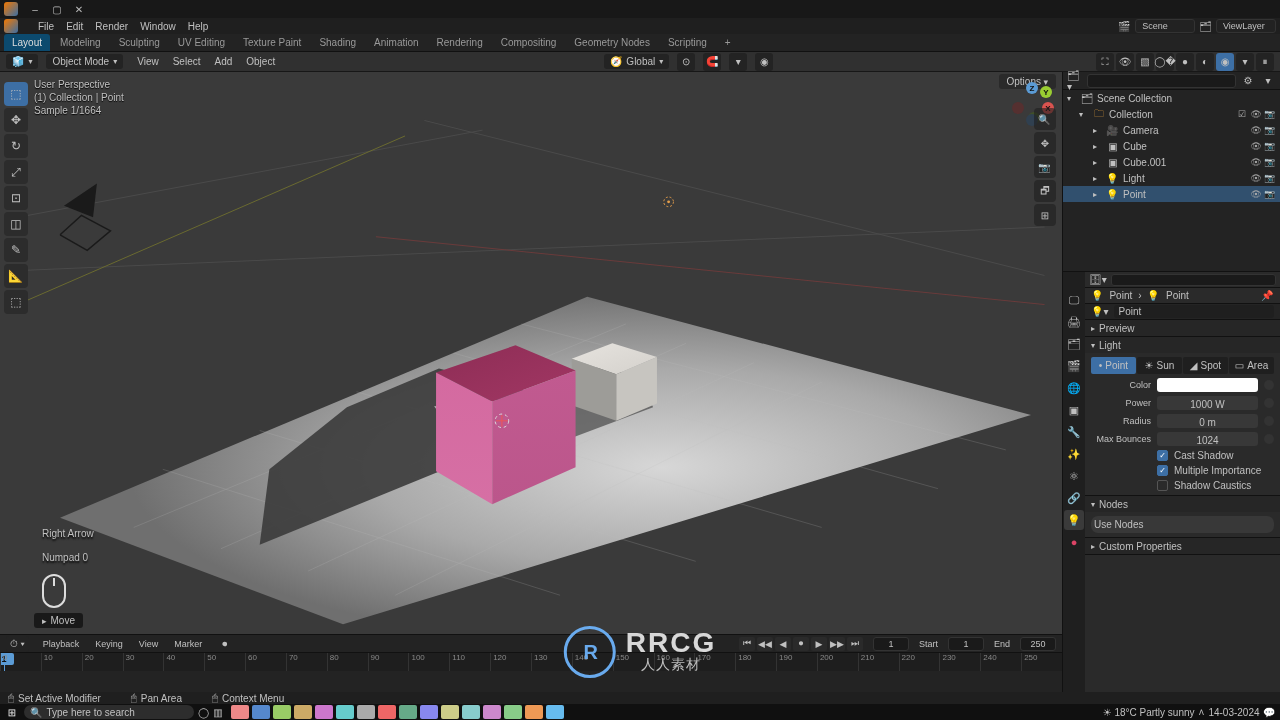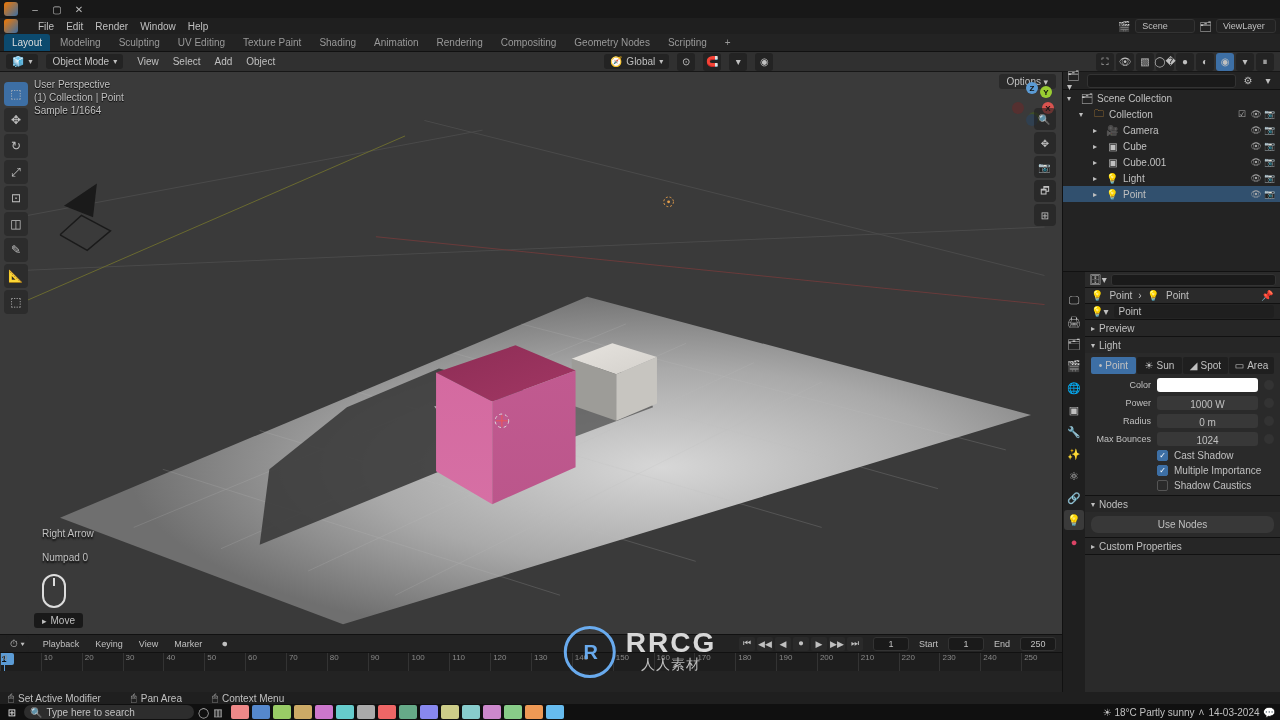--- a/index.html
+++ b/index.html
@@ -106,21 +106,21 @@
 .light-type-row .lt.active { background:#3d6fa5; color:#fff;}
 .prop-row { display:flex; align-items:center; gap:6px;}
 .prop-row .plabel { width:60px; text-align:right; font-size:9px;}
 .prop-row .pval { flex:1; background:#383838; border-radius:3px; height:14px; display:flex; align-items:flex-end; justify-content:center; font-size:9px; position:relative;}
 .prop-row .pval.swatch { background:#fff;}
 .prop-row .pval.slider:before { content:""; position:absolute; left:0; top:0; bottom:0; width:0; background:#4a4a4a;}
 .prop-row .anim { width:10px; height:10px; border-radius:50%; background:#333; cursor:pointer;}
 .chk-row { display:flex; align-items:center; gap:6px; padding-left:66px;}
 .chk-row .chk { width:11px; height:11px; border:1px solid #555; border-radius:2px; display:flex; align-items:center; justify-content:center; font-size:8px;}
 .chk-row .chk.on { background:#3d6fa5; border-color:#3d6fa5; color:#fff;}
-.btn-wide { background:#383838; text-align:center; padding:3px; border-radius:7px; cursor:pointer;}
+.btn-wide { background:#383838; padding:3px; border-radius:7px; cursor:pointer;}
 
 
 .statusbar { position:absolute; bottom:16px; left:0; right:0; height:12px; background:#1f1f1f; display:flex; align-items:center; padding:0 8px; gap:30px; font-size:9px; color:#888;}
 .statusbar .sbi { display:flex; align-items:center; gap:4px;}
 
 
 .taskbar { position:absolute; bottom:0; left:0; right:0; height:16px; background:#101010; display:flex; align-items:center; padding:0 4px; gap:4px;}
 .taskbar .start { width:16px; height:14px; display:flex; align-items:center; justify-content:center; color:#eee;}
 .taskbar .search-box { width:170px; height:14px; background:#2d2d2d; border-radius:7px; display:flex; align-items:center; padding:0 6px; gap:4px; font-size:9px; color:#888;}
 .taskbar .task-icons { display:flex; gap:3px; margin-left:4px;}

